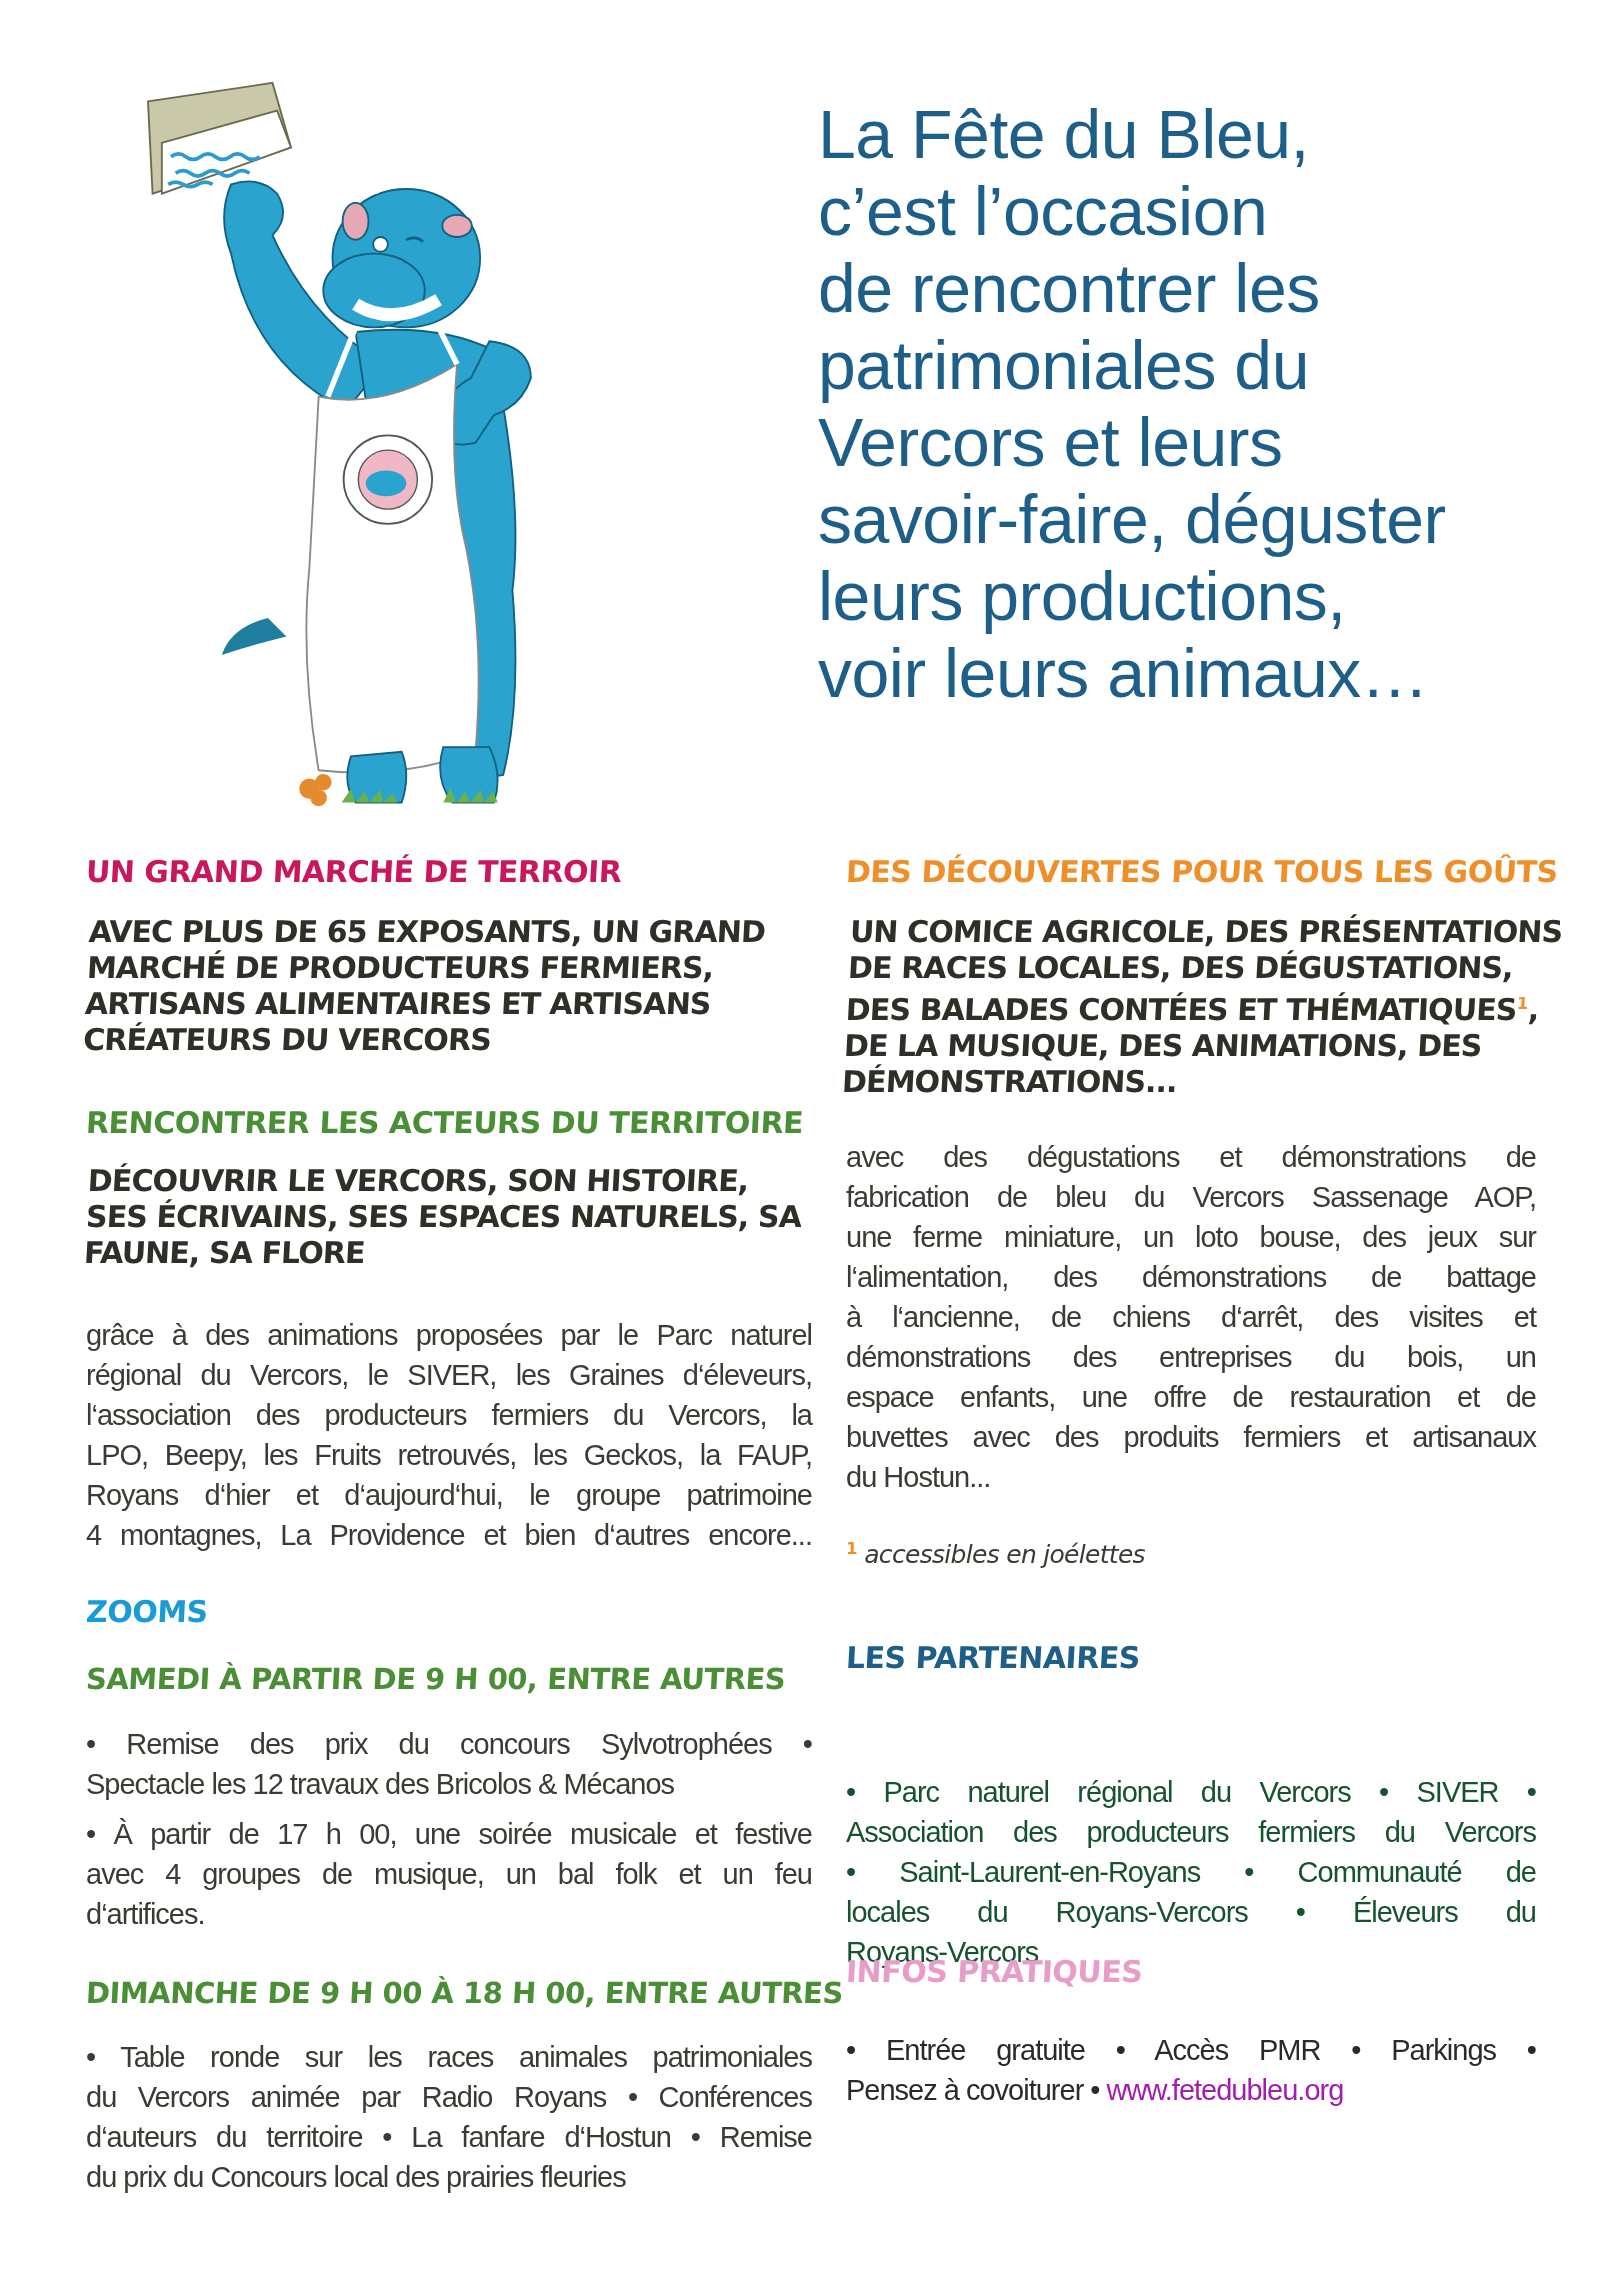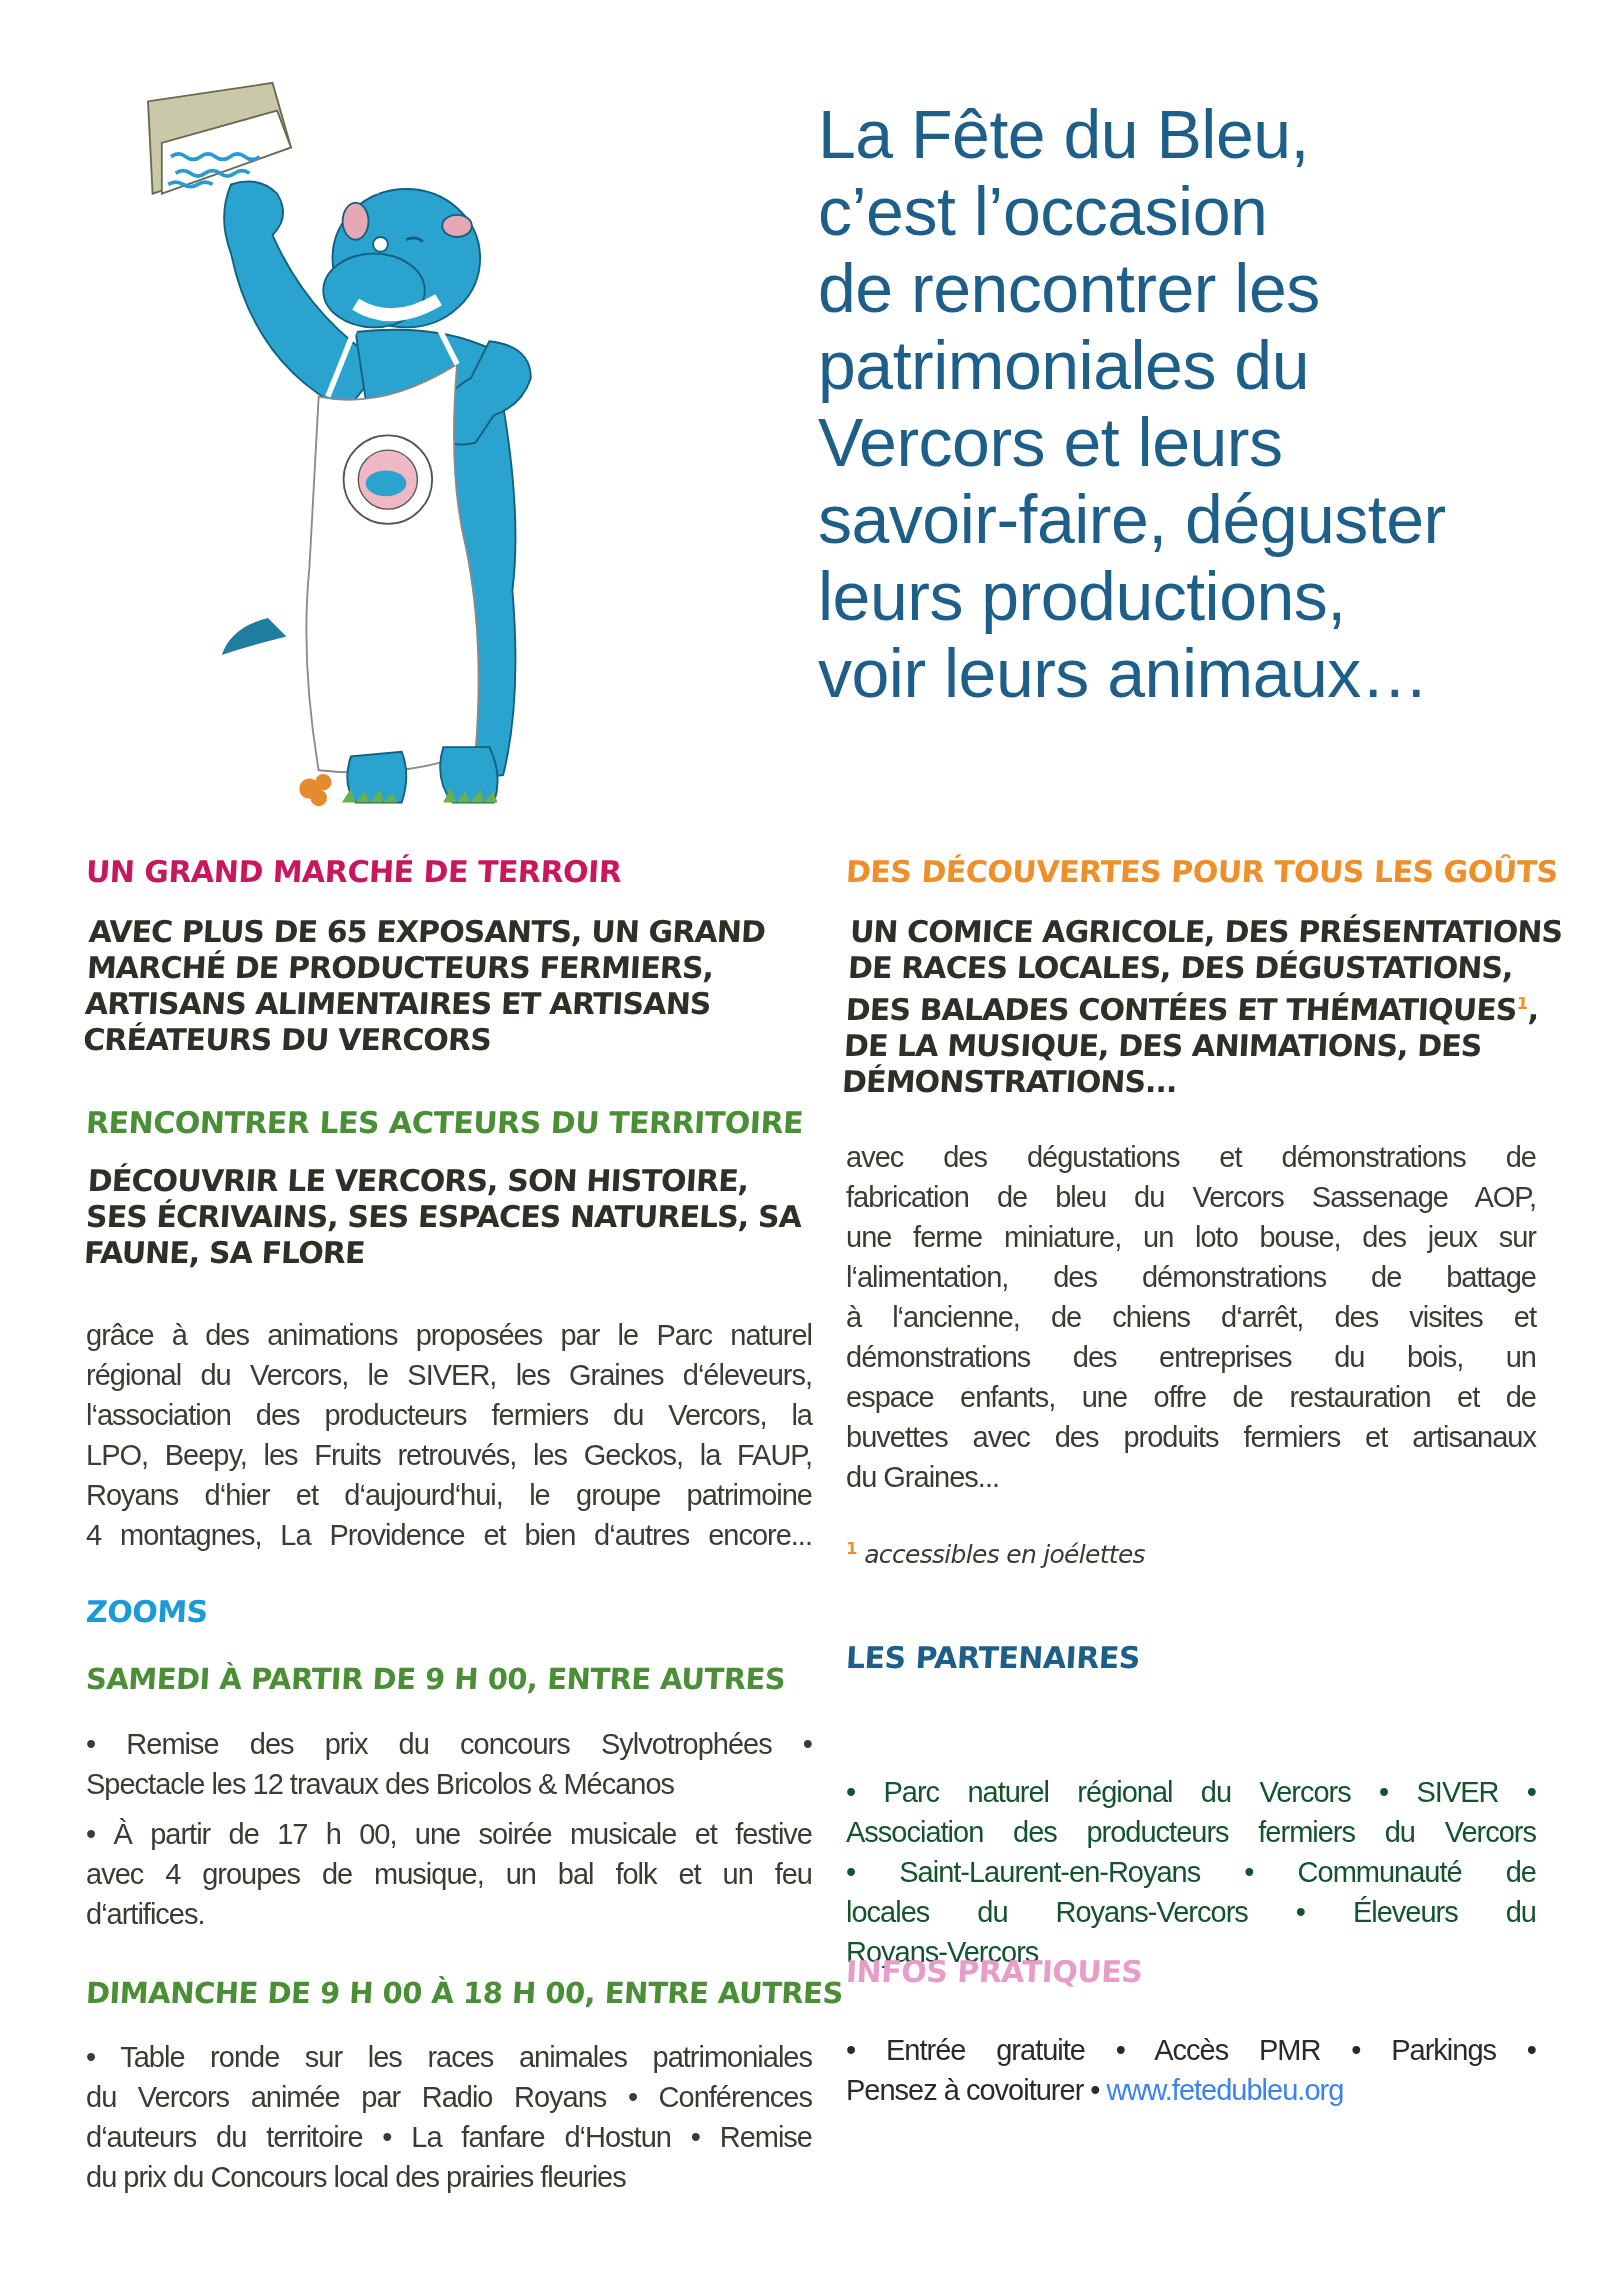--- a/index.html
+++ b/index.html
@@ -40,21 +40,21 @@
   .c-blue { color: #1a9ad6; }
   .c-orange { color: #ee8f2a; }
   .c-navy { color: #1e5f8a; }
   .c-lightpink { color: #e89cc8; }
 
   .sup { color: #ee8f2a; font-size: 16.6px; vertical-align: super; letter-spacing: 0; }
   .footnote { position: absolute; left: 0; font-family: "DejaVu Sans", sans-serif; font-size: 25px;
               color: #3b3b33; font-style: italic; letter-spacing: -0.7px; font-weight: 300; }
   .footnote .num { color: #ee8f2a; font-style: normal; font-weight: bold; font-size: 16.6px;
                    vertical-align: super; margin-right: 7.4px; }
-  .link { color: #3b82f6; text-decoration: none; }
+  .link { color: #a21caf; text-decoration: none; }
 </style>
 </head>
 <body>
 
 <div class="mascot">
   <svg width="443" height="775" viewBox="0 0 480 840">
 
     <g>
       <polygon points="40,60 175,40 195,110 45,160" fill="#c9c8a8" stroke="#6a6a50" stroke-width="2"></polygon>
       <polygon points="55,105 180,70 195,110 55,160" fill="#ffffff" stroke="#6a6a50" stroke-width="2"></polygon>
@@ -170,21 +170,21 @@
   </div>
   <div class="body-text" style="top:1137px; width:690px;">
     <span class="l">avec des dégustations et démonstrations de</span>
     <span class="l">fabrication de bleu du Vercors Sassenage AOP,</span>
     <span class="l">une ferme miniature, un loto bouse, des jeux sur</span>
     <span class="l">l‘alimentation, des démonstrations de battage</span>
     <span class="l">à l‘ancienne, de chiens d‘arrêt, des visites et</span>
     <span class="l">démonstrations des entreprises du bois, un</span>
     <span class="l">espace enfants, une offre de restauration et de</span>
     <span class="l">buvettes avec des produits fermiers et artisanaux</span>
-    <span class="l last">du Graines...</span>
+    <span class="l last">du Hostun...</span>
   </div>
   <div class="footnote" style="top:1539px;">
     <span class="num">1</span><span>accessibles en joélettes</span>
   </div>
 
   <div class="sec-title brush c-navy" style="top:1639px;">Les partenaires</div>
   <div class="body-text" style="top:1772px; width:690px; color:#14532d;">
     <span class="l">• Parc naturel régional du Vercors • SIVER •</span>
     <span class="l">Association des producteurs fermiers du Vercors</span>
     <span class="l">• Saint-Laurent-en-Royans • Communauté de</span>

